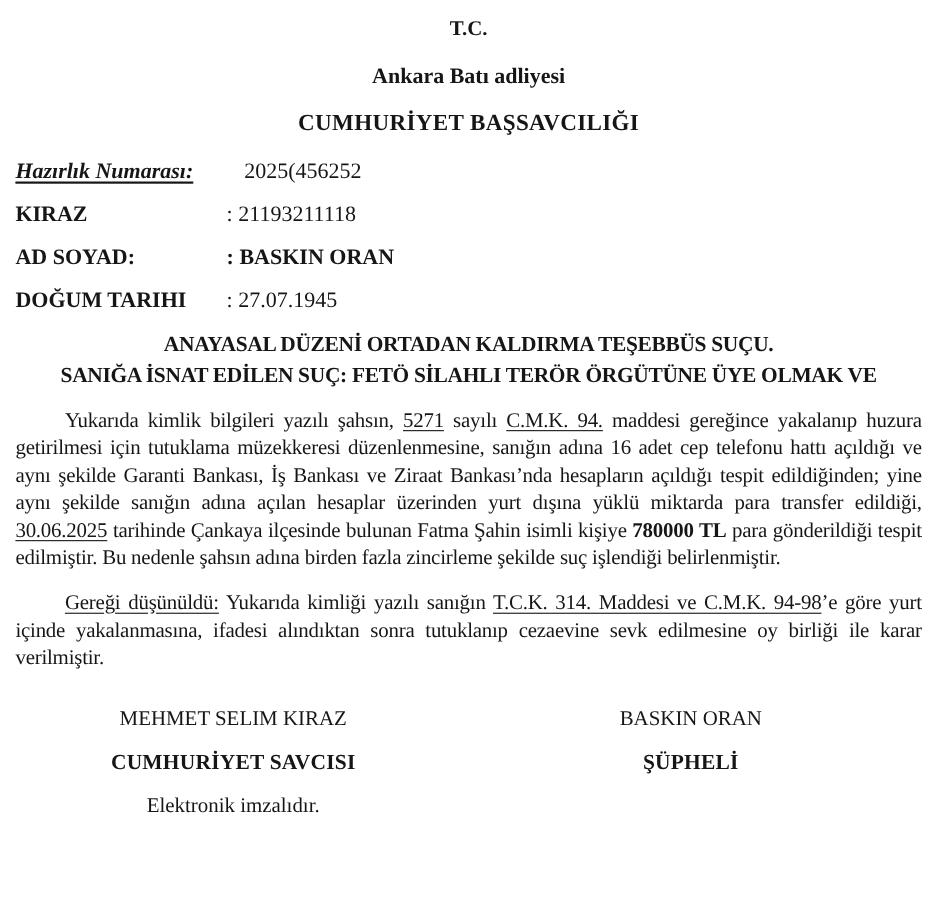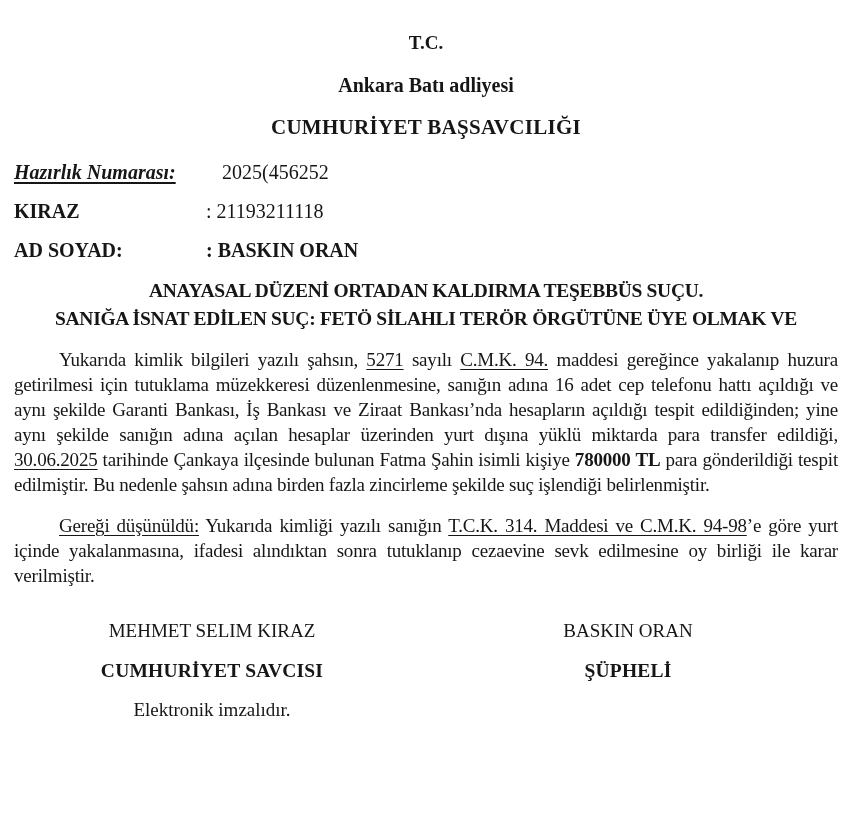--- a/index.html
+++ b/index.html
@@ -4,21 +4,21 @@
 <style>
   html, body { margin: 0; padding: 0; }
   .page {
     position: relative;
     width: 850px;
     height: 836px;
     box-sizing: border-box;
     background: #ffffff;
     color: #161616;
     font-family: "Liberation Serif", "DejaVu Serif", serif;
-    padding: 32px 12px 0 14px;
+    padding: 16px 12px 0 14px;
     overflow: hidden;
   }
   .center { text-align: center; }
   .hdr-tc {
     font-size: 19px;
     font-weight: bold;
     line-height: 22px;
   }
   .hdr-court {
     font-size: 20px;
@@ -117,20 +117,24 @@
       <span class="fvalue shift">2025(456252</span>
     </div>
     <div class="field-row">
       <span class="flabel">KIRAZ</span>
       <span class="fvalue">: 21193211118</span>
     </div>
     <div class="field-row">
       <span class="flabel">AD SOYAD:</span>
       <span class="fvalue bold">: BASKIN ORAN</span>
     </div>
+    <div class="field-row">
+      <span class="flabel">DOĞUM TARIHI</span>
+      <span class="fvalue">: 27.07.1945</span>
+    </div>
   </div>
 
   <div class="charge">
     <div>ANAYASAL DÜZENİ ORTADAN KALDIRMA TEŞEBBÜS SUÇU.</div>
     <div>SANIĞA İSNAT EDİLEN SUÇ: FETÖ SİLAHLI TERÖR ÖRGÜTÜNE ÜYE OLMAK VE</div>
   </div>
 
   <p class="body-par par1"><span>Yukarıda kimlik bilgileri yazılı şahsın, </span><span class="u">5271</span><span> sayılı </span><span class="u">C.M.K. 94.</span><span> maddesi gereğince yakalanıp huzura getirilmesi için tutuklama müzekkeresi düzenlenmesine, sanığın adına 16 adet cep telefonu hattı açıldığı ve aynı şekilde Garanti Bankası, İş Bankası ve Ziraat Bankası’nda hesapların açıldığı tespit edildiğinden; yine aynı şekilde sanığın adına açılan hesaplar üzerinden yurt dışına yüklü miktarda para transfer edildiği, </span><span class="u">30.06.2025</span><span> tarihinde Çankaya ilçesinde bulunan Fatma Şahin isimli kişiye </span><span class="b">780000 TL</span><span> para gönderildiği tespit edilmiştir. Bu nedenle şahsın adına birden fazla zincirleme şekilde suç işlendiği belirlenmiştir.</span></p>
 
   <p class="body-par par2"><span class="u">Gereği düşünüldü:</span><span> Yukarıda kimliği yazılı sanığın </span><span class="u">T.C.K. 314. Maddesi ve C.M.K. 94-98</span><span>’e göre yurt içinde yakalanmasına, ifadesi alındıktan sonra tutuklanıp cezaevine sevk edilmesine oy birliği ile karar verilmiştir.</span></p>

